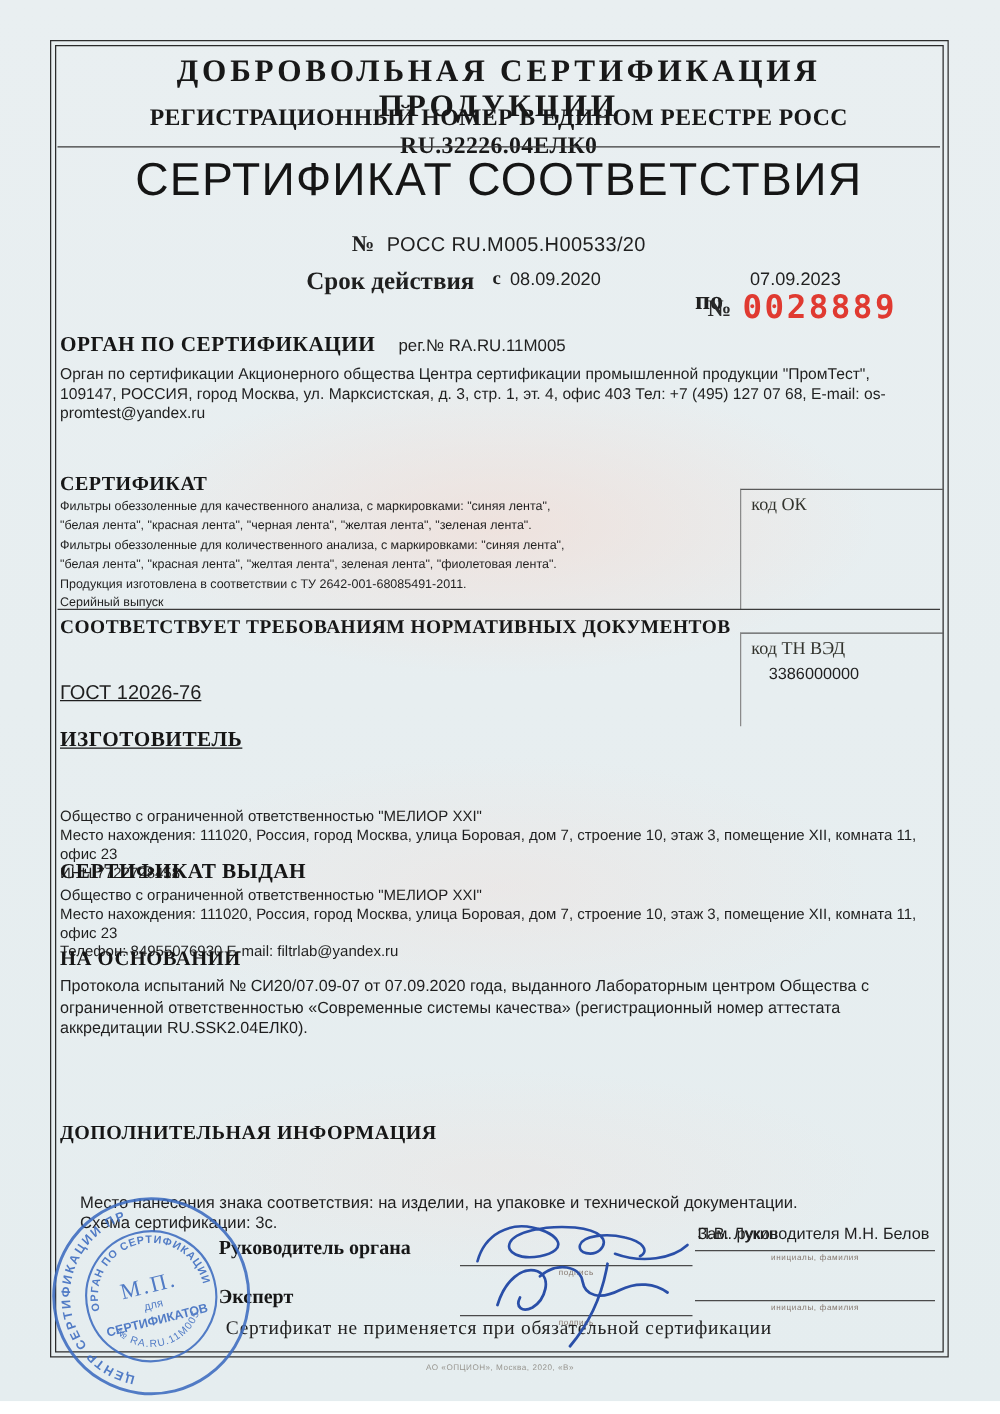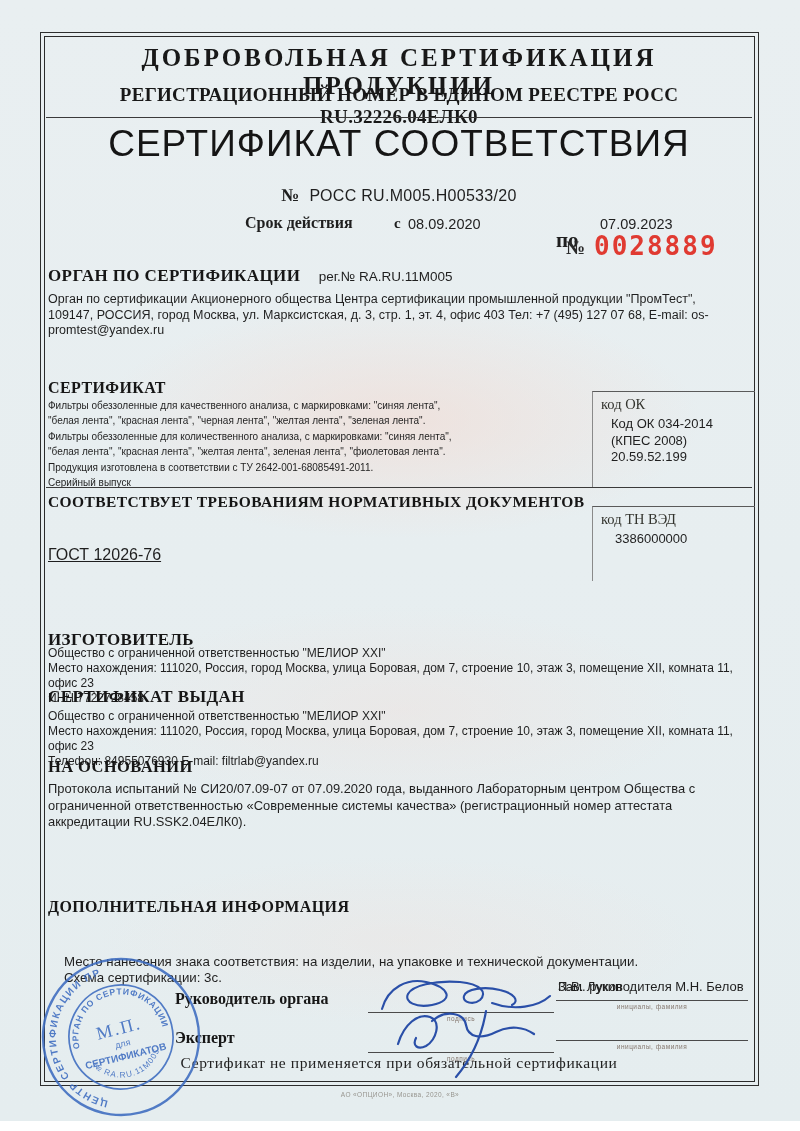--- a/index.html
+++ b/index.html
@@ -17,21 +17,21 @@
   .frame{position:absolute; pointer-events:none;}
   .frame.outer{left:40px; top:32px; width:717px; height:1052px; border:1px solid #2e2e2e;}
   .frame.inner{left:44px; top:36px; width:709px; height:1044px; border:1.8px solid #2b2b2b;}
   .rule{position:absolute; left:46px; width:706px; height:1px; background:#3a3a3a;}
   .hdr1{left:46px; top:44px; width:706px; text-align:center; font-weight:bold; font-size:25px; letter-spacing:3px; color:#181818;}
   .hdr2{left:46px; top:84px; width:706px; text-align:center; font-weight:bold; font-size:19px; letter-spacing:0.3px; color:#181818;}
   .title{left:46px; top:123px; width:706px; text-align:center; font-weight:normal; font-size:37px; letter-spacing:1px; color:#151515;}
   .certno{left:46px; top:185px; width:706px; text-align:center;}
   .certno .sign{font-size:18px; font-weight:bold;}
   .certno .val{font-size:16px; margin-left:10px; letter-spacing:0.3px;}
-  .v-label{font-weight:bold; font-size:16px;}
+  .v-label{font-weight:bold; font-size:20px;}
   .v-date{font-size:14.5px;}
   .blank-sign{left:566px; top:237px; font-size:19px; font-weight:bold; color:#2a2a2a;}
   .blank-num{left:594px; top:231px; font-family:"DejaVu Sans Mono", monospace; font-size:26px; letter-spacing:2px; font-weight:bold;}
   .sec-h{font-weight:bold; font-size:16px; letter-spacing:0.4px; color:#161616;}
   .reg-no{font-size:13.5px; margin-left:14px; font-weight:normal; font-family:"Liberation Sans",sans-serif;}
   .para{white-space:pre-line; line-height:15.5px;}
   .codebox{border-top:1px solid #5a5a5a; border-left:1px solid #8a8a8a; padding:4px 0 0 8px;}
   .codebox .lbl{font-family:"Liberation Serif",serif; font-size:14.5px; color:#33342e;}
   .codebox .cnt{font-size:13px; line-height:16.5px; margin:3px 0 0 10px; white-space:pre-line;}
   .sigline{position:absolute; height:1px; background:#4a4a4a;}
@@ -81,36 +81,33 @@
   <div class="abs serif sec-h" style="left:48px; top:379px;">СЕРТИФИКАТ</div>
   <div class="abs para" style="left:48px; top:398px; width:562px; font-size:10px; line-height:15.4px;">Фильтры обеззоленные для качественного анализа, с маркировками: "синяя лента",
 "белая лента", "красная лента", "черная лента",  "желтая лента", "зеленая лента".
 Фильтры обеззоленные для количественного анализа, с маркировками: "синяя лента",
 "белая лента", "красная лента",  "желтая лента", зеленая лента", "фиолетовая лента".
 Продукция изготовлена в соответствии с ТУ 2642-001-68085491-2011.
 Серийный выпуск</div>
 
   <div class="abs codebox" style="left:592px; top:391px; width:154px; height:92px;">
     <div class="lbl">код ОК</div>
-    <div class="cnt">Код ОК 034-2014
-(КПЕС 2008)
-20.59.52.199</div>
   </div>
 
   <div class="rule" style="top:487px;"></div>
 
   <div class="abs serif sec-h" style="left:48px; top:493px; font-size:15.5px;">СООТВЕТСТВУЕТ ТРЕБОВАНИЯМ НОРМАТИВНЫХ ДОКУМЕНТОВ</div>
   <div class="abs" style="left:48px; top:546px; font-size:16px;text-decoration:underline;">ГОСТ 12026-76</div>
 
   <div class="abs codebox" style="left:592px; top:506px; width:154px; height:70px;">
     <div class="lbl">код ТН ВЭД</div>
     <div class="cnt" style="margin-left:14px;">3386000000</div>
   </div>
 
-  <div class="abs serif sec-h" style="left:48px; top:630px; font-size:17px;">ИЗГОТОВИТЕЛЬ</div>
+  <div class="abs serif sec-h" style="left:48px; top:582px; font-size:17px;text-decoration:underline;">ИЗГОТОВИТЕЛЬ</div>
   <div class="abs para" style="left:48px; top:646px; width:708px; font-size:12px; line-height:15px;">Общество с ограниченной ответственностью "МЕЛИОР XXI"
 Место нахождения: 111020, Россия, город Москва, улица Боровая, дом 7, строение 10, этаж 3, помещение XII, комната 11, офис 23
 ИНН 7722728458</div>
 
   <div class="abs serif sec-h" style="left:48px; top:687px; font-size:17px;">СЕРТИФИКАТ ВЫДАН</div>
   <div class="abs para" style="left:48px; top:709px; width:708px; font-size:12px; line-height:15px;">Общество с ограниченной ответственностью "МЕЛИОР XXI"
 Место нахождения: 111020, Россия, город Москва, улица Боровая, дом 7, строение 10, этаж 3, помещение XII, комната 11, офис 23
 Телефон: 84955076930 E-mail: filtrlab@yandex.ru</div>
 
   <div class="abs serif sec-h" style="left:48px; top:757px; font-size:16.5px;">НА ОСНОВАНИИ</div>

